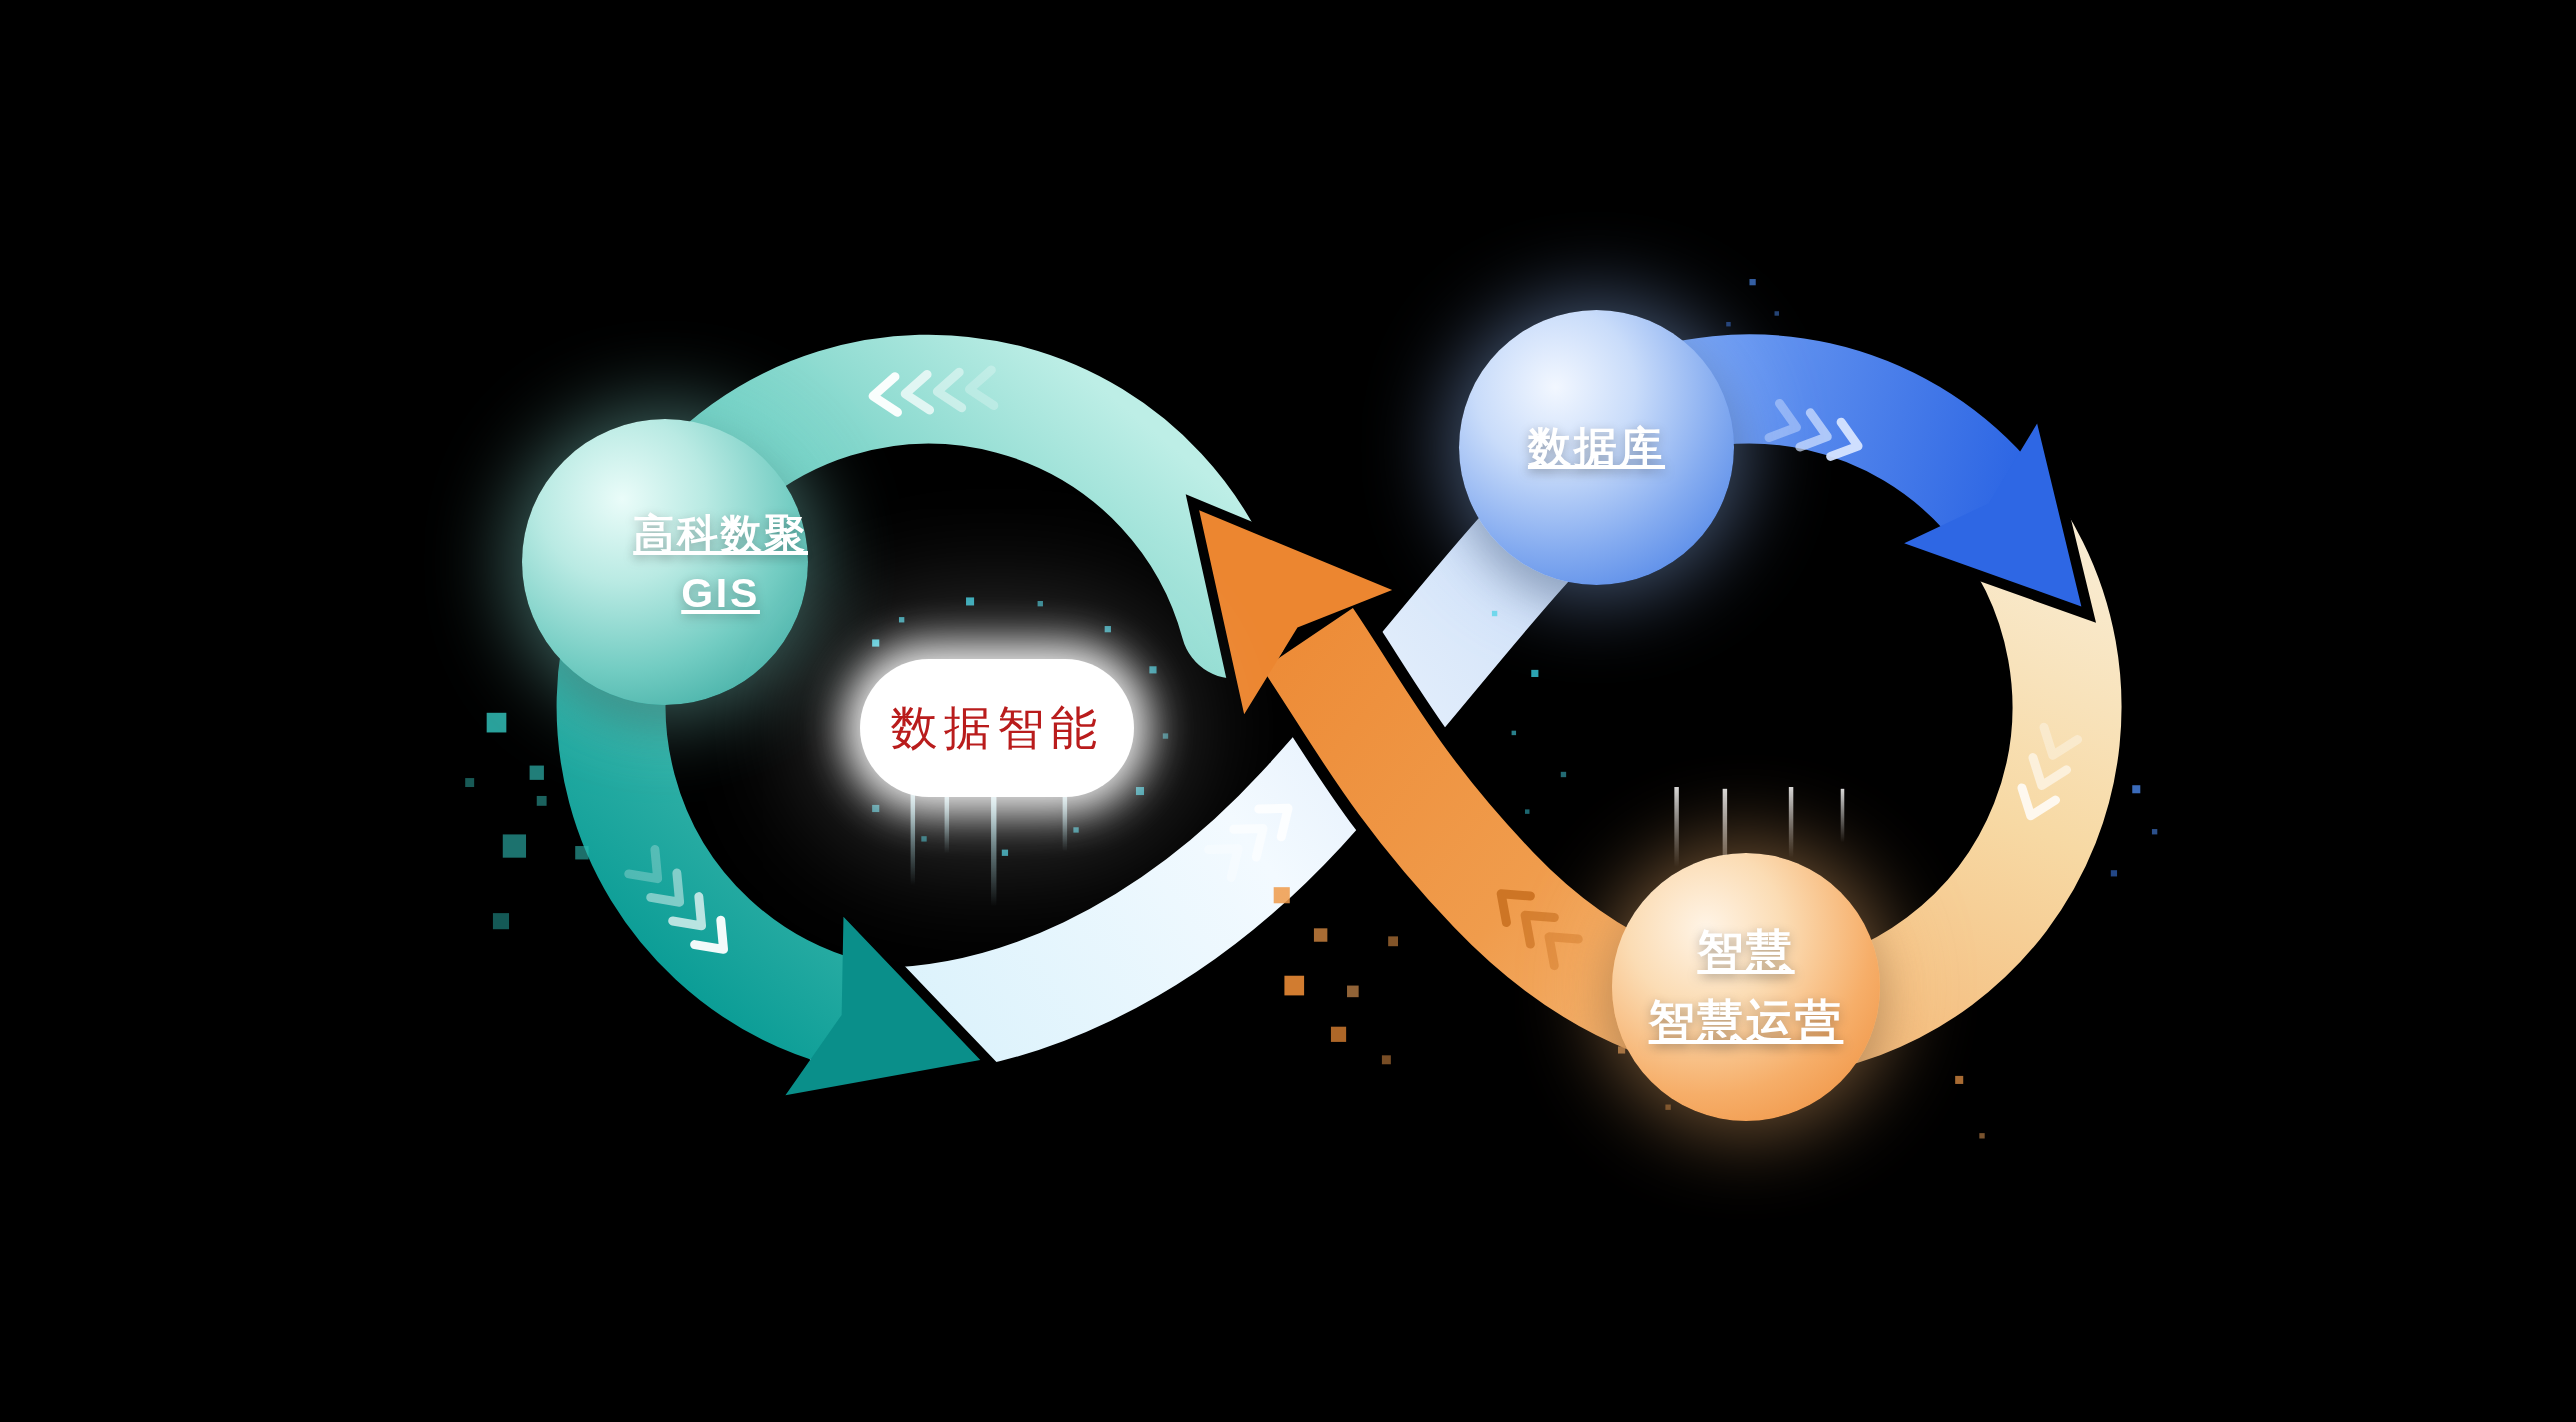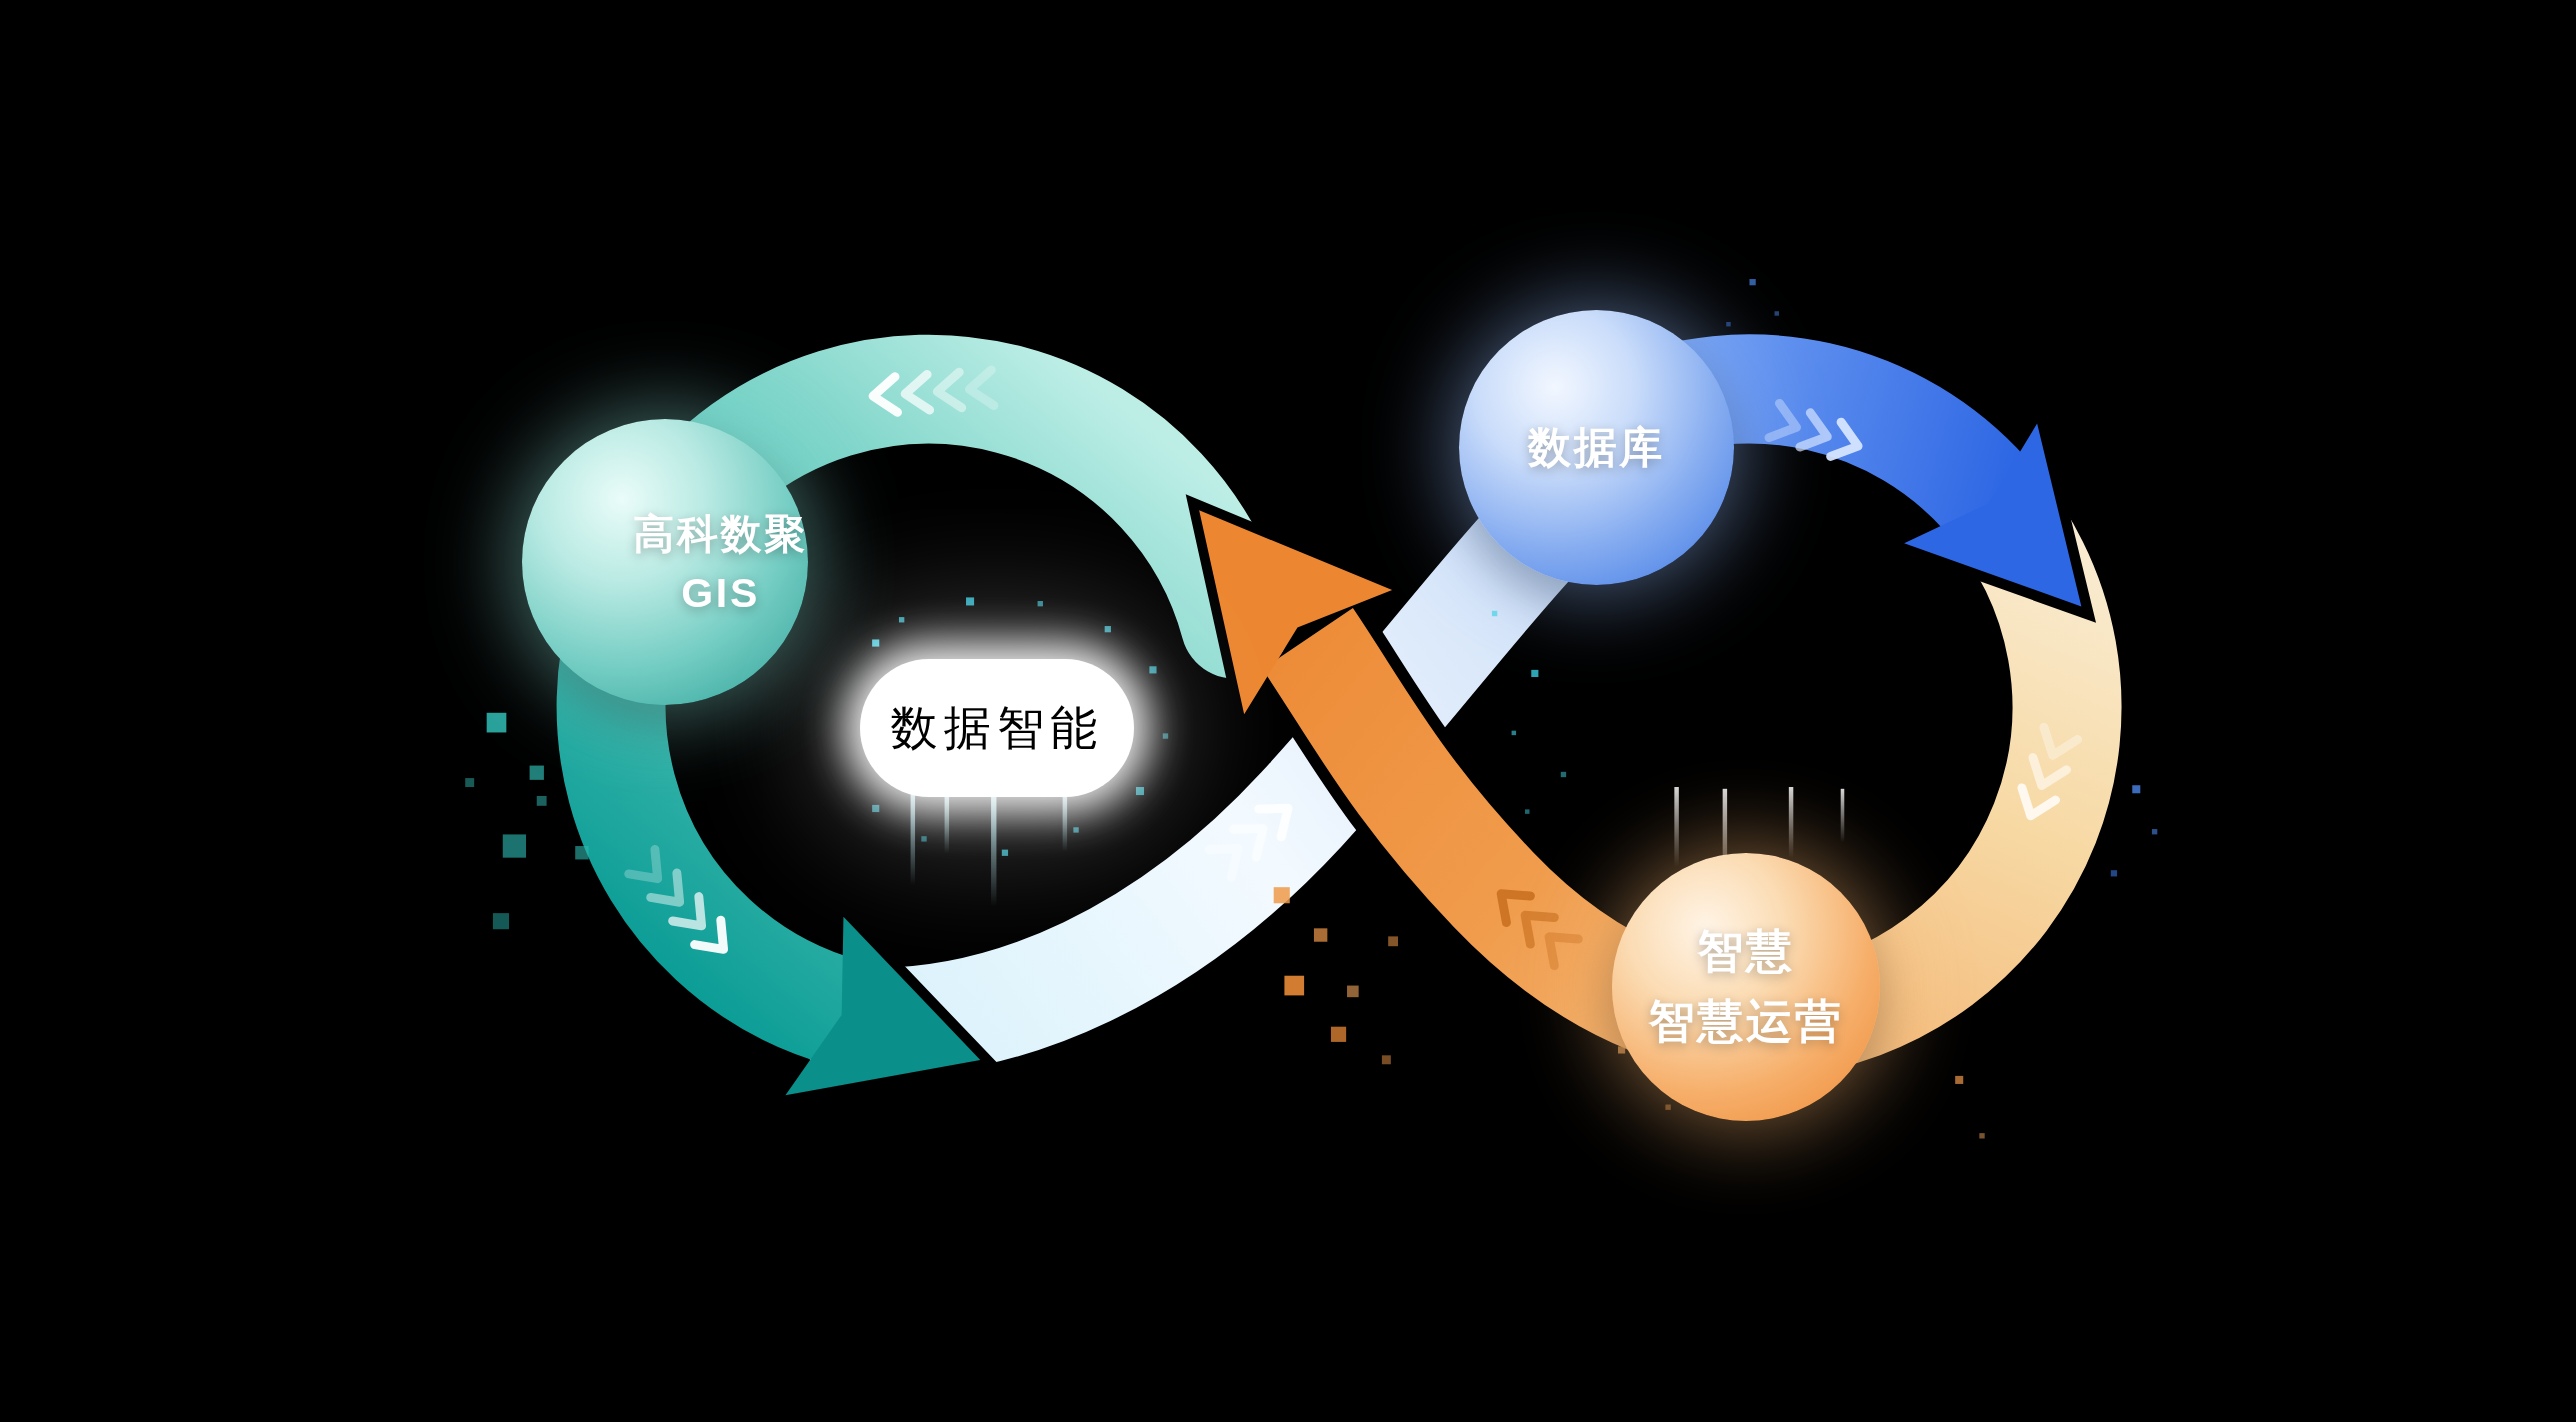--- a/index.html
+++ b/index.html
@@ -21,20 +21,21 @@
     justify-content: center;
     text-align: center;
   }
   .sphere .lines { display: flex; flex-direction: column; gap: 7.2px; }
   .sphere .lines span {
     display: block;
     color: #ffffff;
     font-weight: 700;
     text-shadow: 0 2.7px 10.7px rgba(0,0,0,0.28);
     letter-spacing: 2.7px;
+    text-decoration: underline;
   }
   .sphere-gis {
     left: 522px; top: 419px; width: 286px; height: 286px; font-size: 41px;
     background: radial-gradient(circle at 35% 28%, #eafcf9 0%, #b9eae3 30%, #72ccc2 62%, #3aa9a0 90%, #33a198 100%);
     box-shadow: 0 0 81px 12.5px rgba(140,225,215,0.45), 0 18px 45px rgba(0,0,0,0.35);
     justify-content: flex-end;
   }
   .sphere-db {
     left: 1459px; top: 310px; width: 275px; height: 275px; font-size: 43px;
     background: radial-gradient(circle at 35% 28%, #f2f7ff 0%, #c9dcfa 30%, #84abf0 62%, #4d83e6 90%, #4478de 100%);
@@ -46,21 +47,21 @@
     box-shadow: 0 0 81px 12.5px rgba(250,185,115,0.45), 0 18px 45px rgba(0,0,0,0.35);
   }
 
   .pill {
     position: absolute;
     background: #ffffff;
     border-radius: 73px;
     display: flex;
     align-items: center;
     justify-content: center;
-    color: #000000;
+    color: #b91c1c;
     letter-spacing: 6.3px;
     font-weight: 500;
     box-shadow: 0 0 41px 16px rgba(255,255,255,0.92), 0 0 125px 49px rgba(255,255,255,0.22);
   }
   .pill-left  { left: 860px;  top: 659px; width: 274px; height: 138px; font-size: 47px; }
   .pill-right { left: 1630px; top: 659px; width: 270px; height: 131px; font-size: 47px; }
 </style>
 </head>
 <body>
 

